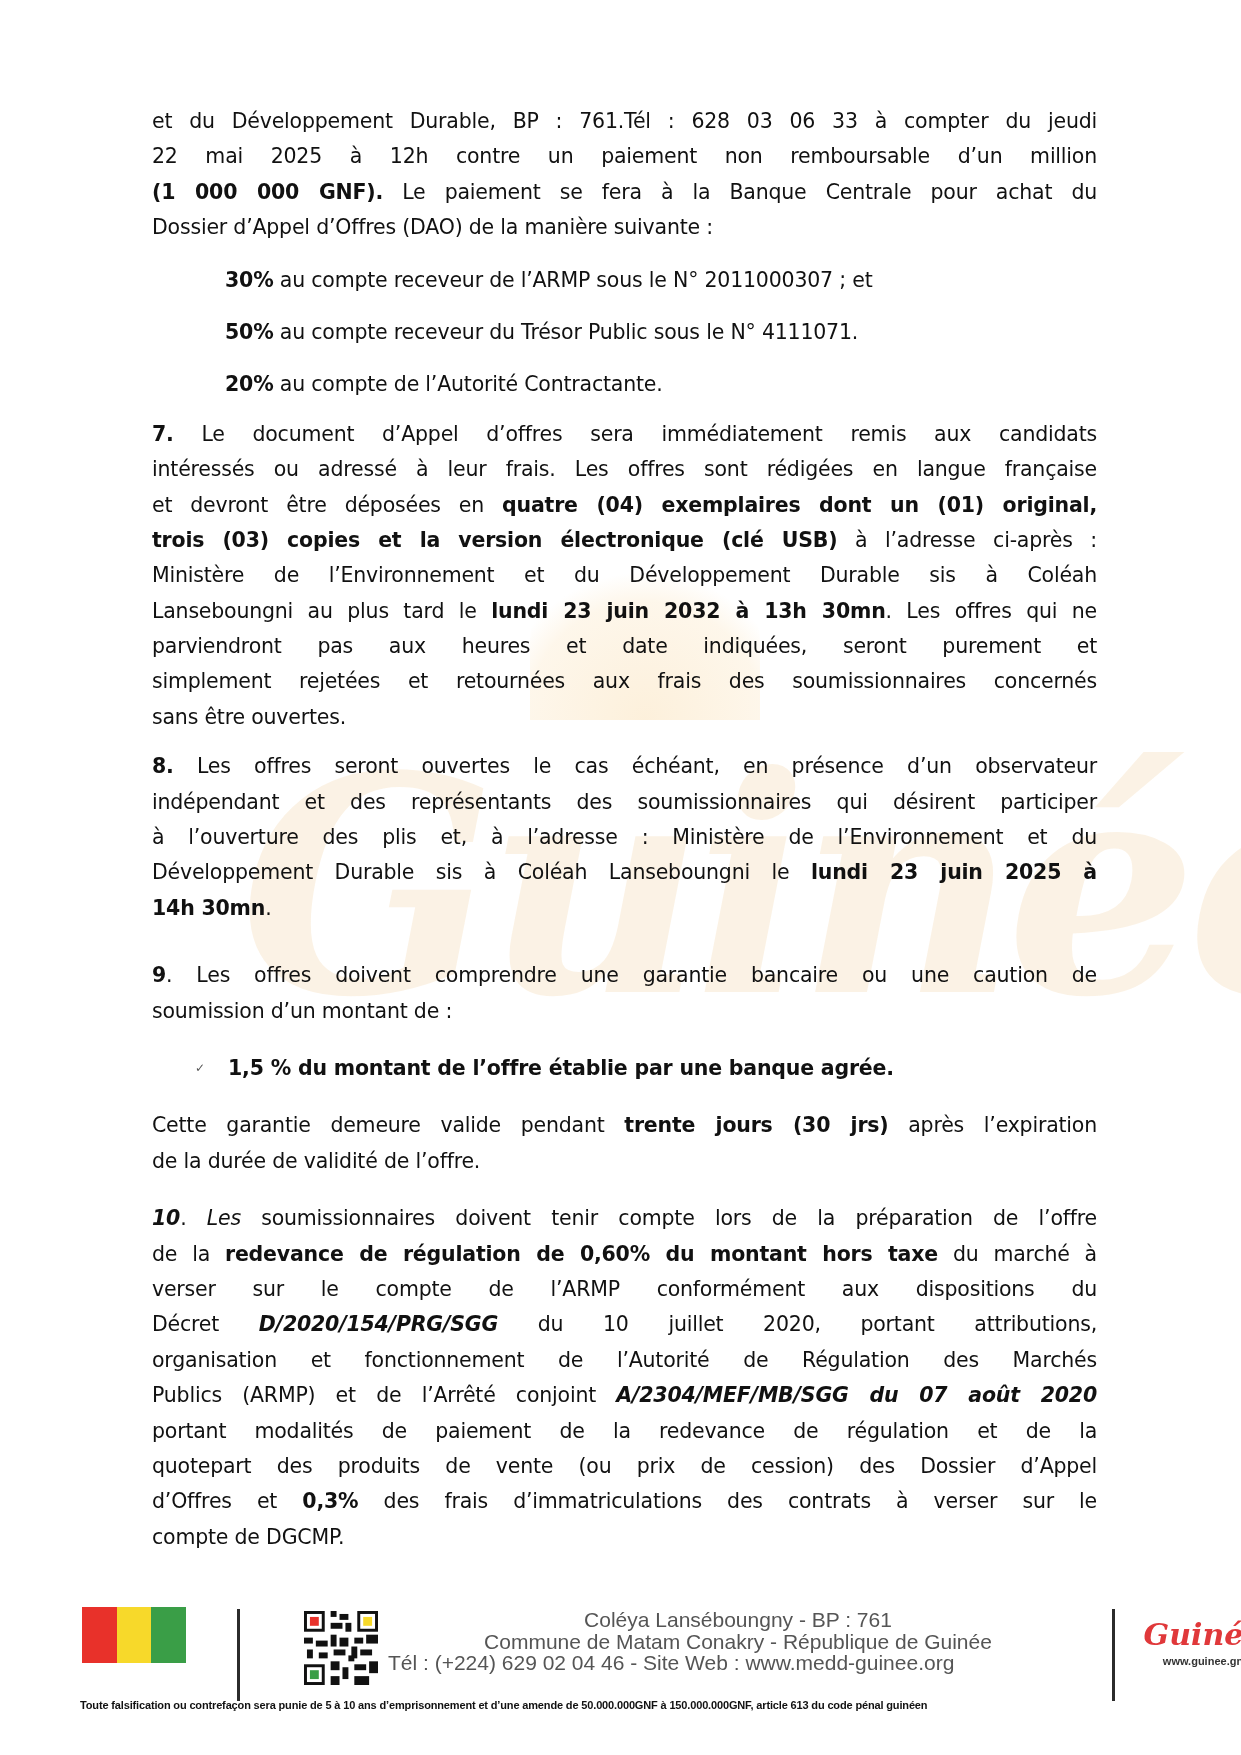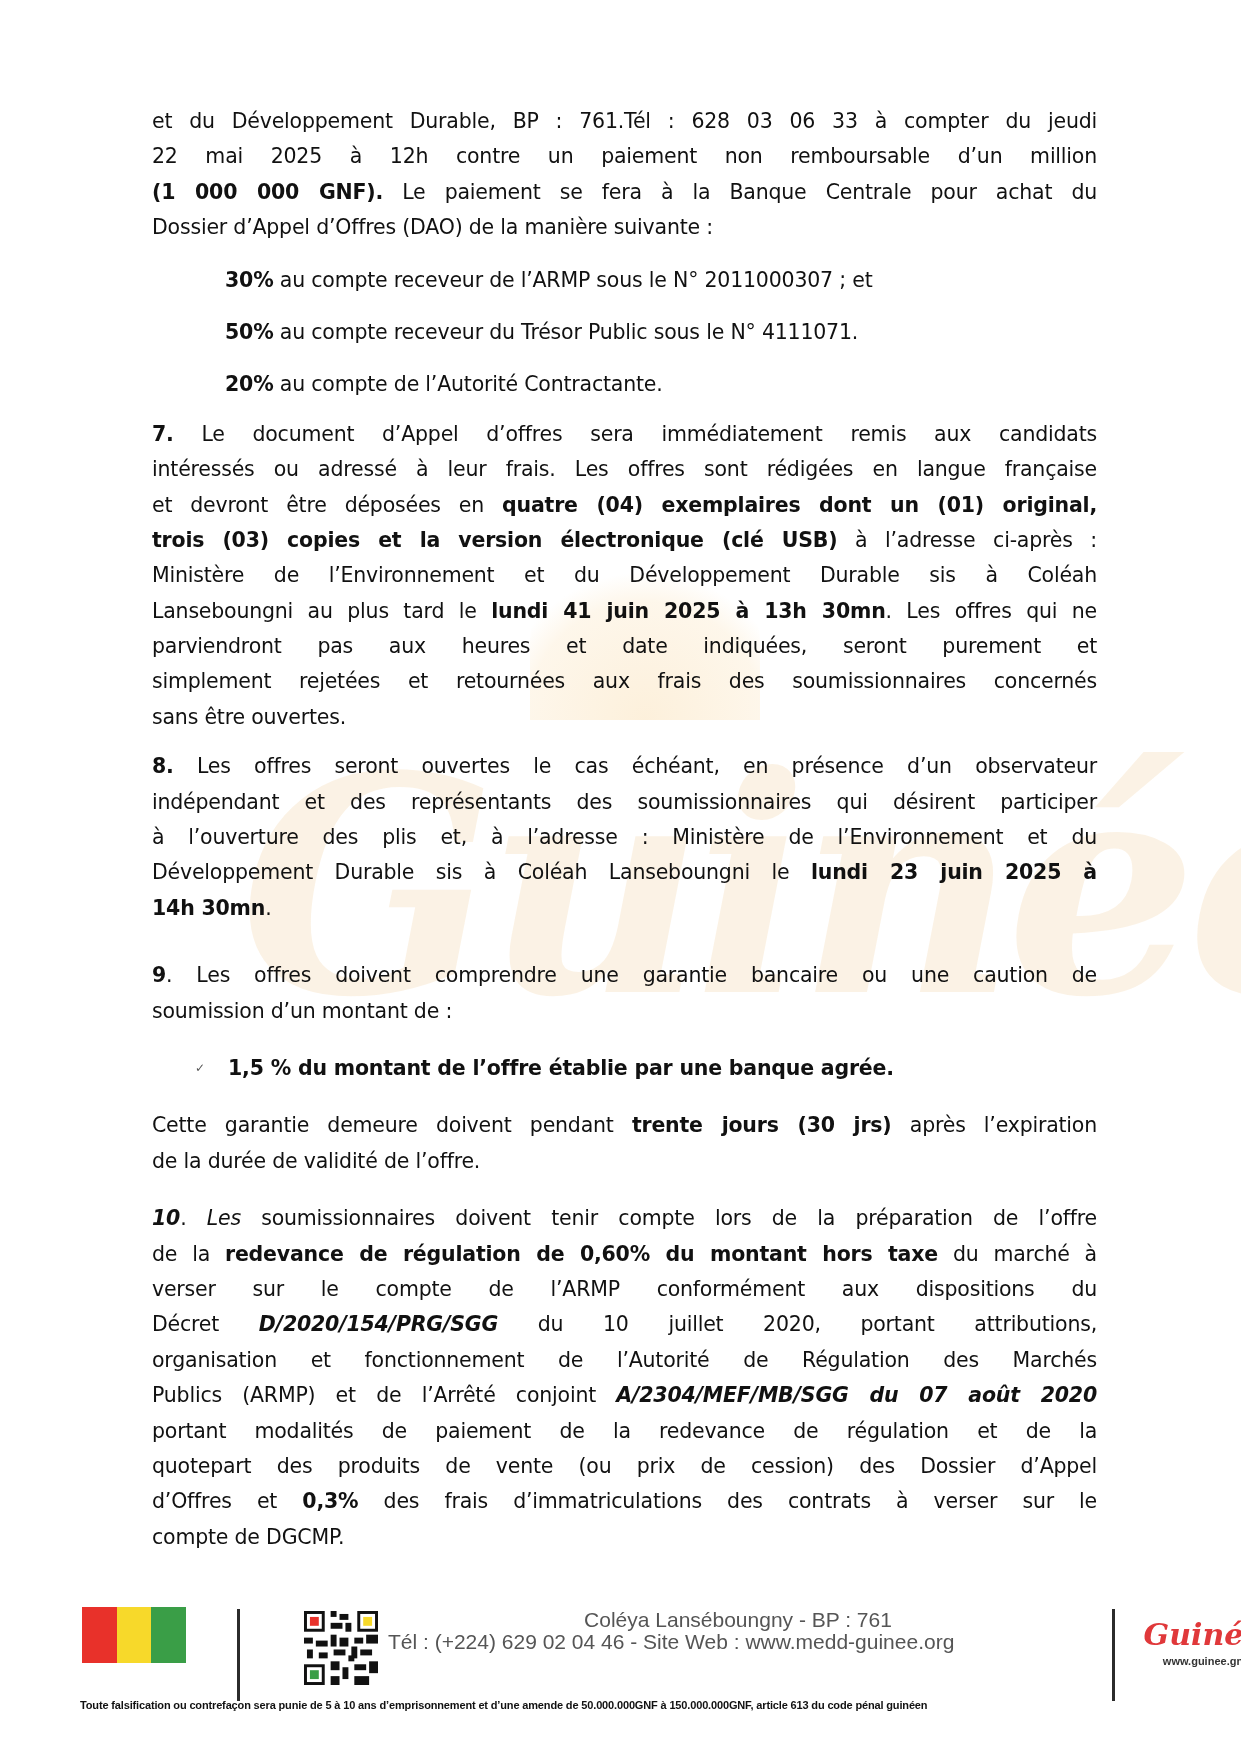--- a/index.html
+++ b/index.html
@@ -51,21 +51,21 @@
   <span class="line indent"><b>20%</b><span> au compte de l’Autorité Contractante.</span></span>
 
   <div class="gap-s"></div>
 
   <div>
     <span class="line"><b>7.</b><span> Le document d’Appel d’offres sera immédiatement remis aux candidats</span></span>
     <span class="line">intéressés ou adressé à leur frais. Les offres sont rédigées en langue française</span>
     <span class="line"><span>et devront être déposées en </span><b>quatre (04) exemplaires dont un (01) original,</b></span>
     <span class="line"><b>trois (03) copies et la version électronique (clé USB)</b><span> à l’adresse ci-après :</span></span>
     <span class="line">Ministère de l’Environnement et du Développement Durable sis à Coléah</span>
-    <span class="line"><span>Lanseboungni au plus tard le </span><b>lundi 41 juin 2025 à 13h 30mn</b><span>. Les offres qui ne</span></span>
+    <span class="line"><span>Lanseboungni au plus tard le </span><b>lundi 23 juin 2032 à 13h 30mn</b><span>. Les offres qui ne</span></span>
     <span class="line">parviendront pas aux heures et date indiquées, seront purement et</span>
     <span class="line">simplement rejetées et retournées aux frais des soumissionnaires concernés</span>
     <span class="line last">sans être ouvertes.</span>
   </div>
 
   <div class="gap-s"></div>
 
   <div>
     <span class="line"><b>8.</b><span> Les offres seront ouvertes le cas échéant, en présence d’un observateur</span></span>
     <span class="line">indépendant et des représentants des soumissionnaires qui désirent participer</span>
@@ -75,21 +75,21 @@
   </div>
 
   <div class="gap-m"></div>
 
   <div>
     <span class="line"><b>9</b><span>.  Les offres doivent comprendre une garantie bancaire ou une caution de</span></span>
     <span class="line last">soumission d’un montant de :</span>
     <div class="gap-l"></div>
     <span class="line bullet-line"><span class="bullet-mark">✓</span><b>1,5 % du montant de l’offre établie par une banque agrée.</b></span>
     <div class="gap-l"></div>
-    <span class="line"><span>Cette garantie demeure doivent pendant </span><b>trente jours (30 jrs)</b><span> après l’expiration</span></span>
+    <span class="line"><span>Cette garantie demeure valide pendant </span><b>trente jours (30 jrs)</b><span> après l’expiration</span></span>
     <span class="line last">de la durée de validité de l’offre.</span>
   </div>
 
   <div class="gap-l"></div>
 
   <div>
     <span class="line"><span class="bi">10</span><span>. </span><span class="it">Les</span><span> soumissionnaires doivent tenir compte lors de la préparation de l’offre</span></span>
     <span class="line"><span>de la </span><b>redevance de régulation de 0,60% du montant hors taxe</b><span> du marché à</span></span>
     <span class="line">verser    sur    le    compte  de l’ARMP conformément aux dispositions du</span>
     <span class="line"><span>Décret </span><span class="bi">D/2020/154/PRG/SGG</span><span> du 10 juillet 2020, portant attributions,</span></span>
@@ -139,20 +139,21 @@
       <rect x="13" y="19" width="2" height="4"></rect>
         <rect x="17" y="18" width="4" height="2"></rect>
         <rect x="22" y="17" width="3" height="4"></rect>
         <rect x="9" y="22" width="3" height="3"></rect>
       <rect x="17" y="22" width="5" height="3"></rect>
         <rect x="15" y="15" width="2" height="2"></rect>
     </g>
   </svg>
   <div class="addr">
     <div>Coléya Lanséboungny - BP : 761</div>
+    <div>Commune de Matam Conakry - République de Guinée</div>
     <div class="l3">Tél : (+224) 629 02 04 46 - Site Web : www.medd-guinee.org</div>
   </div>
   <div class="divider" style="left:1074px"></div>
   <div class="logo">
     <div class="word">Guinée</div>
     <div class="url">www.guinee.gn</div>
   </div>
   <div class="disclaimer">Toute falsification ou contrefaçon sera punie de 5 à 10 ans d’emprisonnement et d’une amende de 50.000.000GNF à 150.000.000GNF, article 613 du code pénal guinéen</div>
 </div>
 

